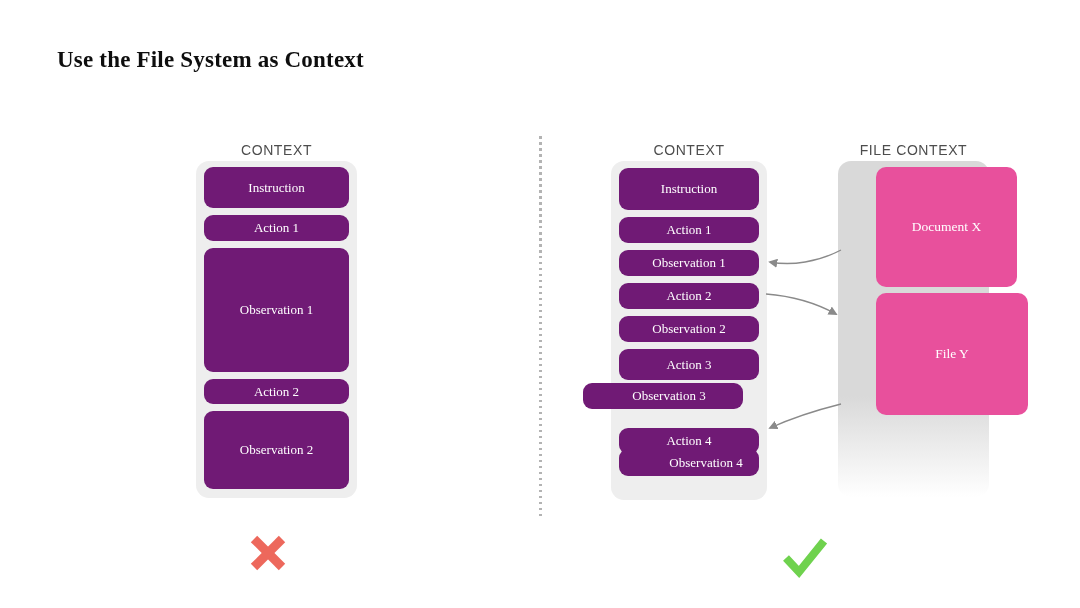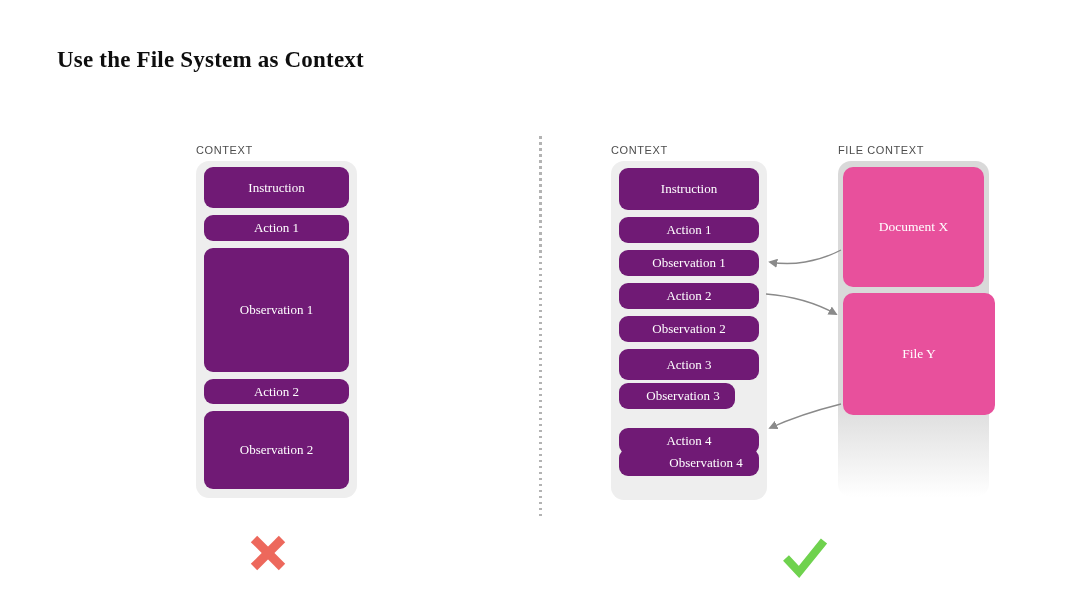--- a/index.html
+++ b/index.html
@@ -8,22 +8,22 @@
 
   .page-title {
     position: absolute; left: 57px; top: 47px;
     font-family: Liberation Serif, serif;
     font-weight: bold; font-size: 23px; color: #0e0e0e;
     letter-spacing: 0.2px;
   }
 
   .col-label {
     position: absolute; height: 14px;
-    font-size: 11px; color: #4d4d4d; letter-spacing: 0.6px;
-    text-align: left; line-height: 14px;
+    font-size: 14px; color: #4d4d4d; letter-spacing: 0.6px;
+    text-align: center; line-height: 14px;
   }
   .col-label.ctx-left  { left: 196px; top: 143px; width: 161px; }
   .col-label.ctx-right { left: 611px; top: 143px; width: 156px; }
   .col-label.fs        { left: 838px; top: 143px; width: 151px; }
 
   .container {
     position: absolute; background: #eeeeee; border-radius: 13px;
   }
   .container.ctx-left  { left: 196px; top: 161px; width: 161px; height: 337px; }
   .container.ctx-right { left: 611px; top: 161px; width: 156px; height: 339px; }
@@ -47,29 +47,29 @@
   .lb3 { left: 204px; top: 379px; width: 145px; height: 25px; }
   .lb4 { left: 204px; top: 411px; width: 145px; height: 78px; }
 
   
   .rb0 { left: 619px; top: 168px; width: 140px; height: 42px; }
   .rb1 { left: 619px; top: 217px; width: 140px; height: 26px; }
   .rb2 { left: 619px; top: 250px; width: 140px; height: 26px; }
   .rb3 { left: 619px; top: 283px; width: 140px; height: 26px; }
   .rb4 { left: 619px; top: 316px; width: 140px; height: 26px; }
   .rb5 { left: 619px; top: 349px; width: 140px; height: 31px; }
-  .rb6 { left: 619px; top: 383px; width: 116px; height: 26px; padding-left: 12px; }
+  .rb6 { left: 583px; top: 383px; width: 160px; height: 26px; padding-left: 12px; }
   .rb7 { left: 619px; top: 416px; width: 140px; height: 26px; margin-top: 12px; }
   .rb8 { left: 619px; top: 449px; width: 140px; height: 27px; padding-left: 34px; }
 
   
   .pbox {
     position: absolute; background: #e8509c; border-radius: 10px;
     color: #ffffff; font-family: "Liberation Serif", serif; font-size: 13.5px;
-    display: flex; align-items: center; justify-content: center;
+    display: flex; align-items: center; justify-content: center; margin-left: 33px;
   }
   .fs0 { left: 843px; top: 167px; width: 141px; height: 120px; }
   .fs1 { left: 843px; top: 293px; width: 152px; height: 122px; }
 
   .divider {
     position: absolute; left: 539px; top: 136px; width: 3px; height: 384px;
     background: repeating-linear-gradient(to bottom, #b3b3b3 0 2.5px, transparent 2.5px 6px);
   }
 
   .overlay { position: absolute; left: 0; top: 0; width: 1080px; height: 608px; pointer-events: none; }

